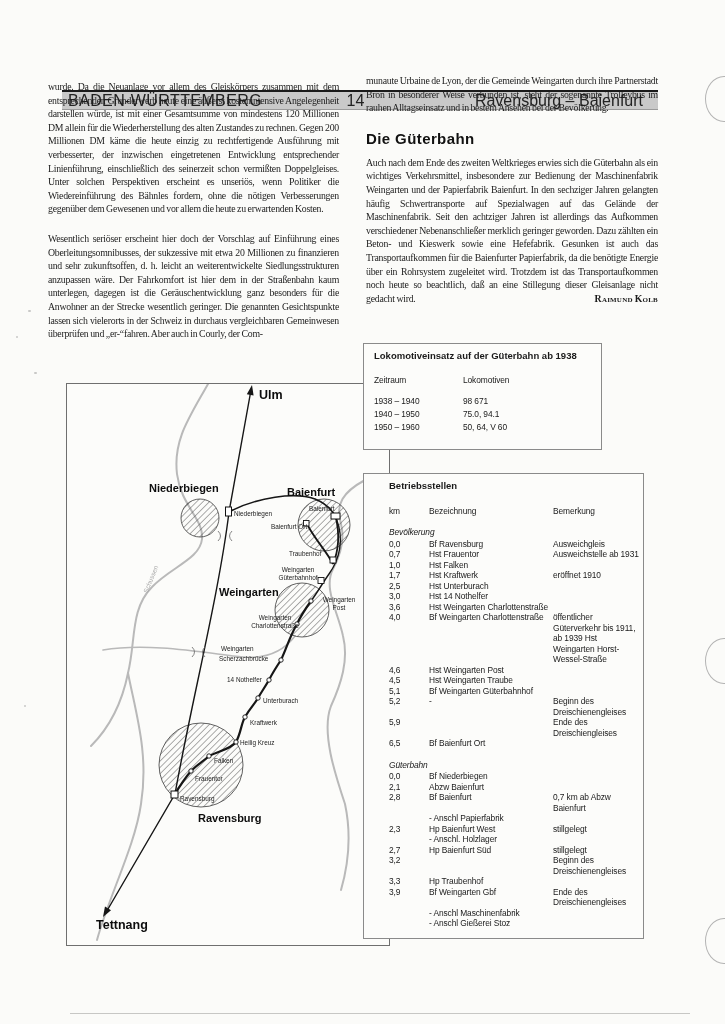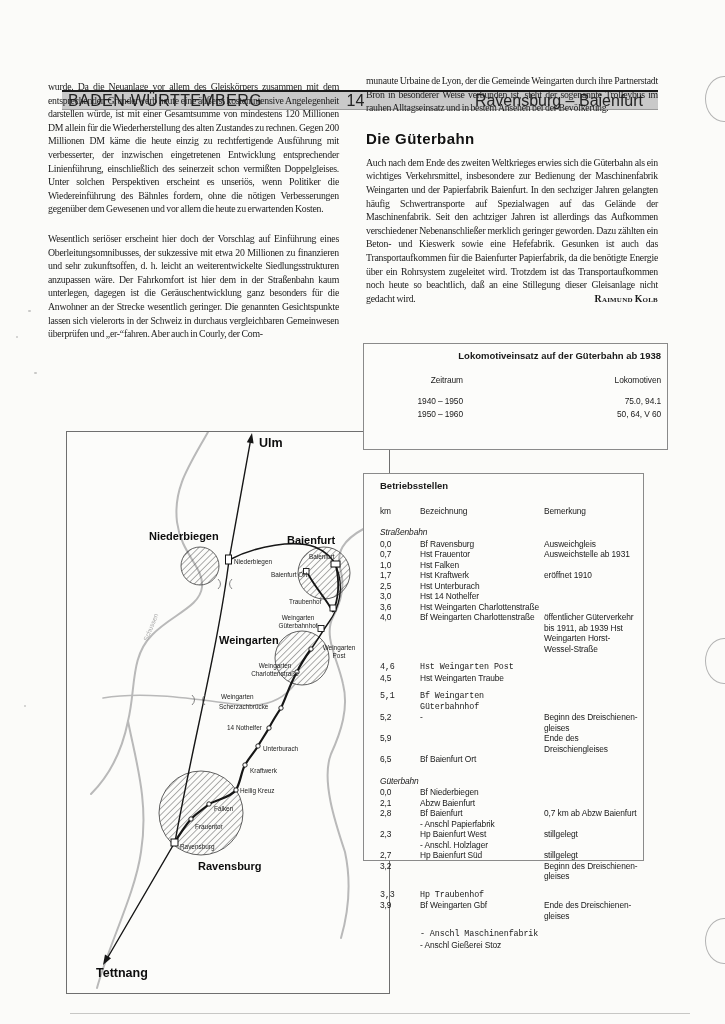--- a/index.html
+++ b/index.html
@@ -17,40 +17,40 @@
   .serif-par{font-size:9.8px;line-height:13.6px;text-align:justify;
     letter-spacing:-0.25px;word-spacing:-0.5px;margin:0;}
   .col-left{position:absolute;left:48px;top:80px;width:291px;}
   .col-left p + p{margin-top:16px;}
   .col-right{position:absolute;left:366px;top:74px;width:292px;}
   .col-right h2{font-family:"Liberation Sans",sans-serif;font-weight:bold;
     font-size:15px;letter-spacing:.4px;margin:15px 0 9px 0;color:#111;}
   .author{float:right;font-variant:small-caps;letter-spacing:.2px;font-weight:bold;}
   
   .map-box{position:absolute;left:66px;top:383px;width:324px;height:563px;
-    border:1px solid #6f6f6f;background:#fcfcfa;box-sizing:border-box;margin-top:48px;}
+    border:1px solid #6f6f6f;background:#fcfcfa;box-sizing:border-box;}
   .map-box svg{display:block;width:100%;height:100%;}
   .map-bold{font-family:"Liberation Sans",sans-serif;font-weight:bold;font-size:11px;fill:#0d0d0d;}
   .map-big{font-size:12.5px;}
   .map-small{font-family:"Liberation Sans",sans-serif;font-size:6.4px;fill:#222;}
   .map-river-label{font-family:"Liberation Sans",sans-serif;font-size:6.6px;fill:#a6a6a6;}
   
   .box{position:absolute;background:#fcfcfa;border:1px solid #8a8a8a;box-sizing:border-box;
     font-family:"Liberation Sans",sans-serif;font-size:8.4px;line-height:10.5px;
     letter-spacing:-0.1px;color:#1a1a1a;}
-  .box1{left:363px;top:343px;width:305px;height:107px;padding:7px 6px 6px 10px;text-align:right;}
-  .box2{left:363px;top:473px;width:281px;height:388px;padding:7px 4px 4px 16px;}
+  .box1{left:363px;top:343px;width:239px;height:107px;padding:7px 6px 6px 10px;}
+  .box2{left:363px;top:473px;width:281px;height:466px;padding:7px 4px 4px 25px;}
   .box-title{font-weight:bold;font-size:9.5px;letter-spacing:0;}
   .box1 .box-title{margin-bottom:12px;}
   .box2 .box-title{margin-bottom:14px;}
   .t1-row{display:grid;grid-template-columns:89px 1fr;line-height:13px;}
   .t1-head{margin-bottom:8px;}
   .bs-head{display:grid;grid-template-columns:40px 124px 1fr;}
   .bs-row{display:grid;grid-template-columns:40px 124px 1fr;}
-  .bs-row.gap{margin-top:8px;font-family:Liberation Mono, monospace;}
+  .bs-row.gap{}
   .sec-label{font-style:italic;margin:11px 0 1px 0;}
   
   .curl{position:absolute;width:36px;height:44px;border:1.6px solid #b3b3b3;
     border-radius:50%;right:-18px;background:transparent;}
   .curl1{top:76px;} .curl2{top:638px;} .curl3{top:918px;}
   .bottom-line{position:absolute;left:70px;top:1013px;width:620px;height:1px;background:#c7c7c5;}
   .speck{position:absolute;background:#c9c9c7;border-radius:1px;}
 </style>
 </head>
 <body>
@@ -166,40 +166,44 @@
   </div>
 
   <div class="box box1">
     <div class="box-title">Lokomotiveinsatz auf der Güterbahn ab 1938</div>
     <div class="t1-row t1-head">
       <span>Zeitraum</span>
       <span>Lokomotiven</span>
     </div>
     <div>
 
+    <div class="t1-row">
+          <span>1938 – 1940</span>
+          <span>98 671</span>
+        </div>
         <div class="t1-row">
           <span>1940 – 1950</span>
           <span>75.0, 94.1</span>
         </div>
         <div class="t1-row">
           <span>1950 – 1960</span>
           <span>50, 64, V 60</span>
         </div>
       </div>
   </div>
 
   <div class="box box2">
     <div class="box-title">Betriebsstellen</div>
     <div class="bs-head">
       <span>km</span>
       <span>Bezeichnung</span>
       <span>Bemerkung</span>
     </div>
     <div class="section">
-      <div class="sec-label">Straßenbahn</div>
+      <div class="sec-label">Bevölkerung</div>
       <div>
 
       <div class="bs-row">
             <span>0,0</span>
             <span>Bf Ravensburg</span>
             <span>Ausweichgleis</span>
           </div>
           <div class="bs-row">
             <span>0,7</span>
             <span>Hst Frauentor</span>

